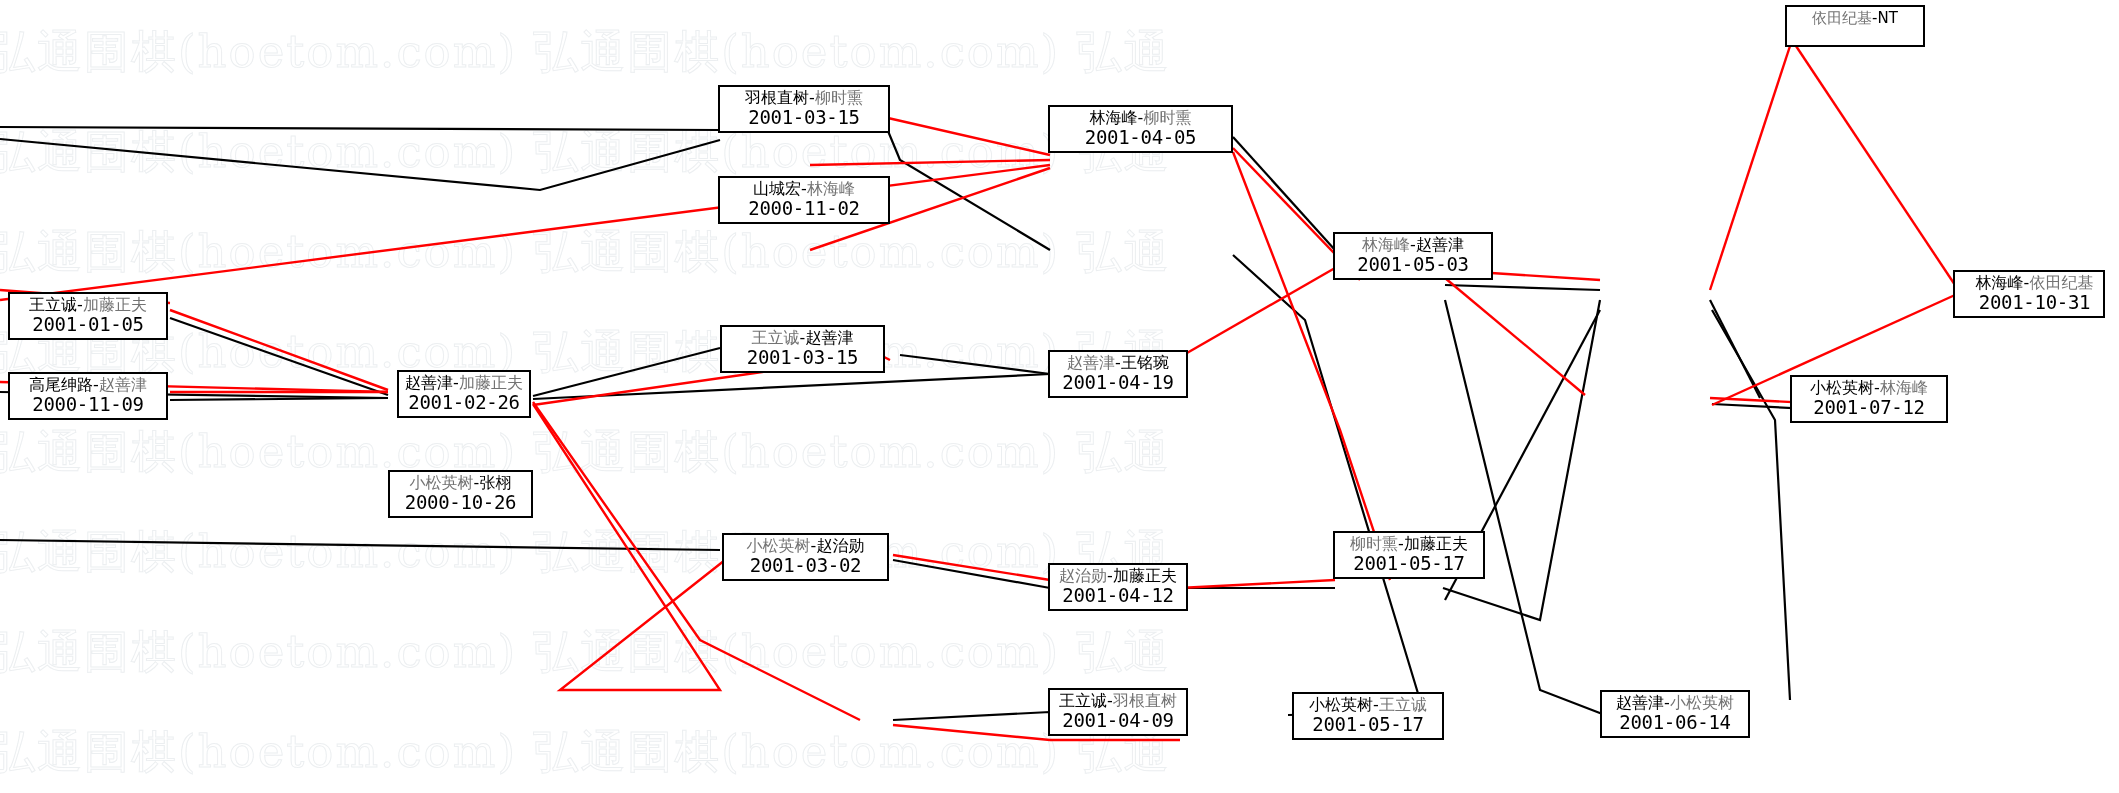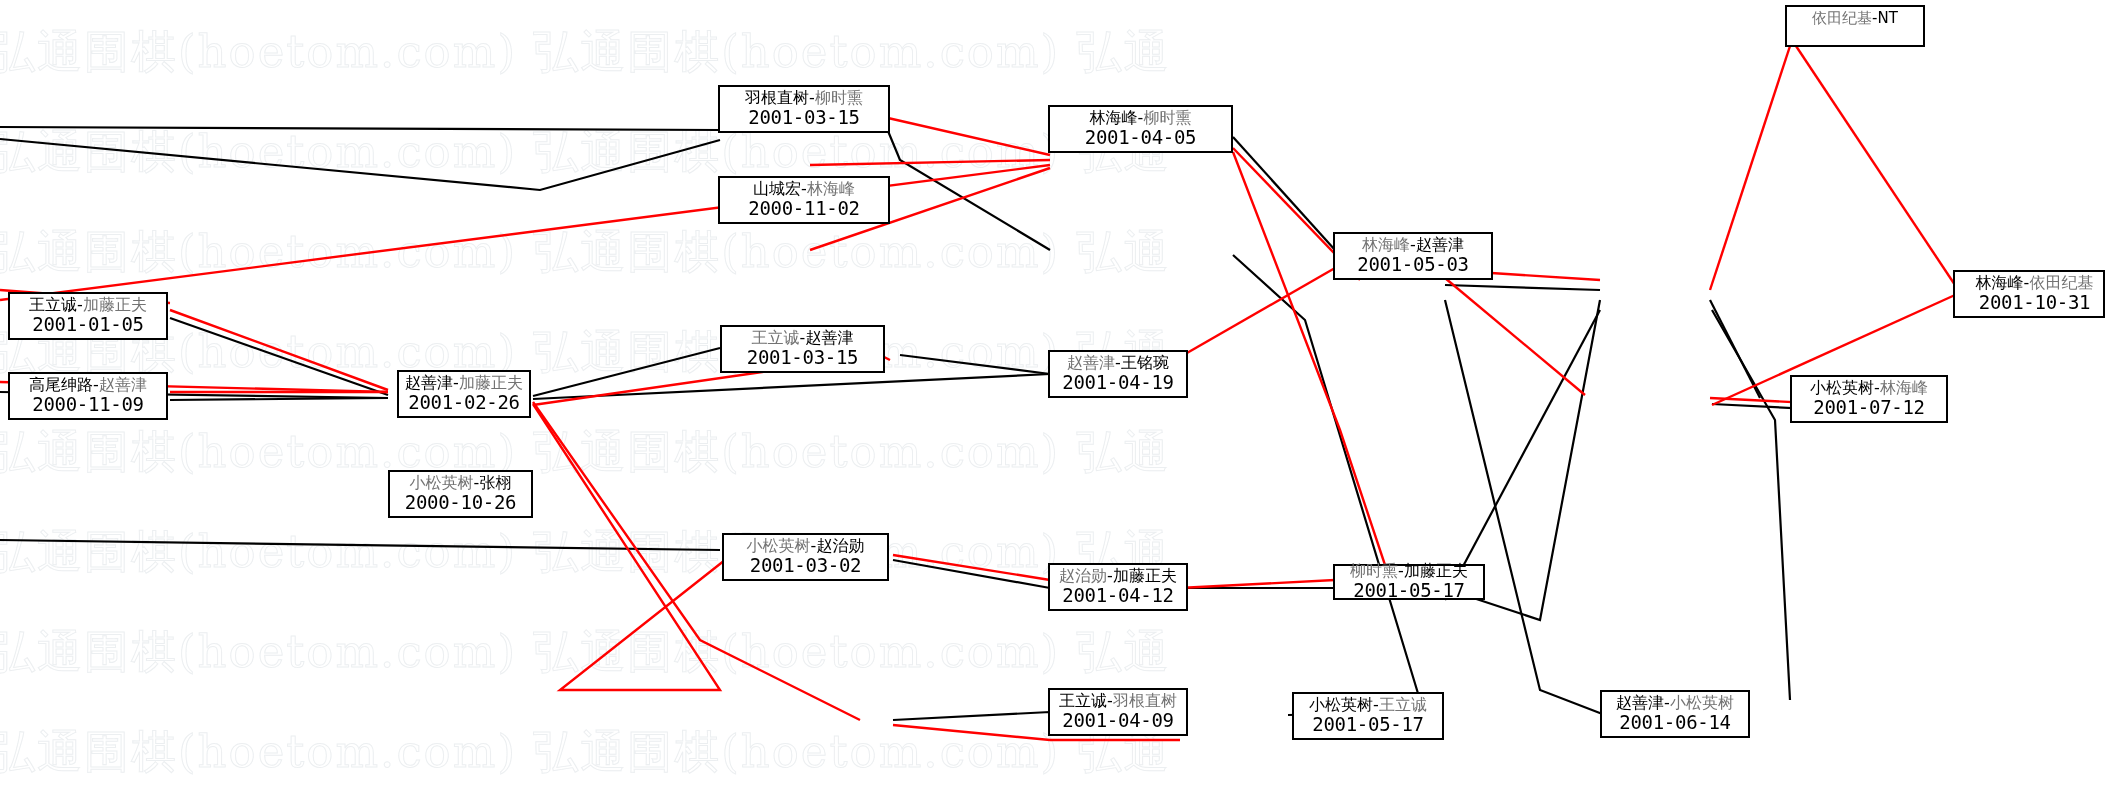--- a/index.html
+++ b/index.html
@@ -191,21 +191,21 @@
     <div class="date">2001-04-09</div>
   </div>
 
   <div class="node" id="box-n_rin_cho" style="left:1333px;top:232px;width:160px;height:48px;">
     <div class="players">
       <span class="w">林海峰</span><span class="sep">-</span><span class="l">赵善津</span>
     </div>
     <div class="date">2001-05-03</div>
   </div>
 
-  <div class="node" id="box-n_ryu_kato" style="left:1333px;top:564px;width:152px;height:36px;">
+  <div class="node" id="box-n_ryu_kato" style="left:1333px;top:531px;width:152px;height:48px;">
     <div class="players">
       <span class="w">柳时熏</span><span class="sep">-</span><span class="l">加藤正夫</span>
     </div>
     <div class="date">2001-05-17</div>
   </div>
 
   <div class="node" id="box-n_komatsu_o" style="left:1292px;top:692px;width:152px;height:48px;">
     <div class="players">
       <span class="l">小松英树</span><span class="sep">-</span><span class="w">王立诚</span>
     </div>

